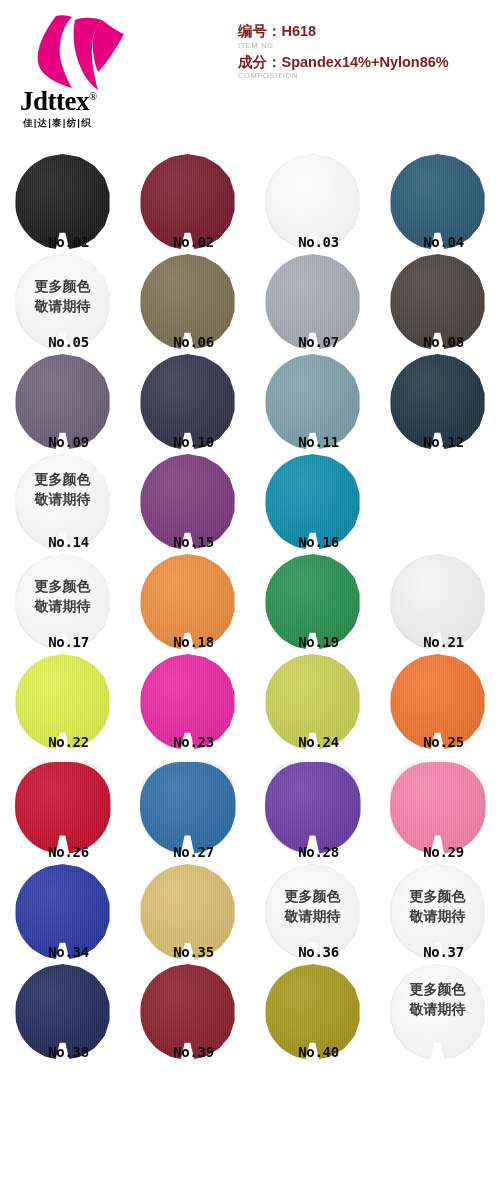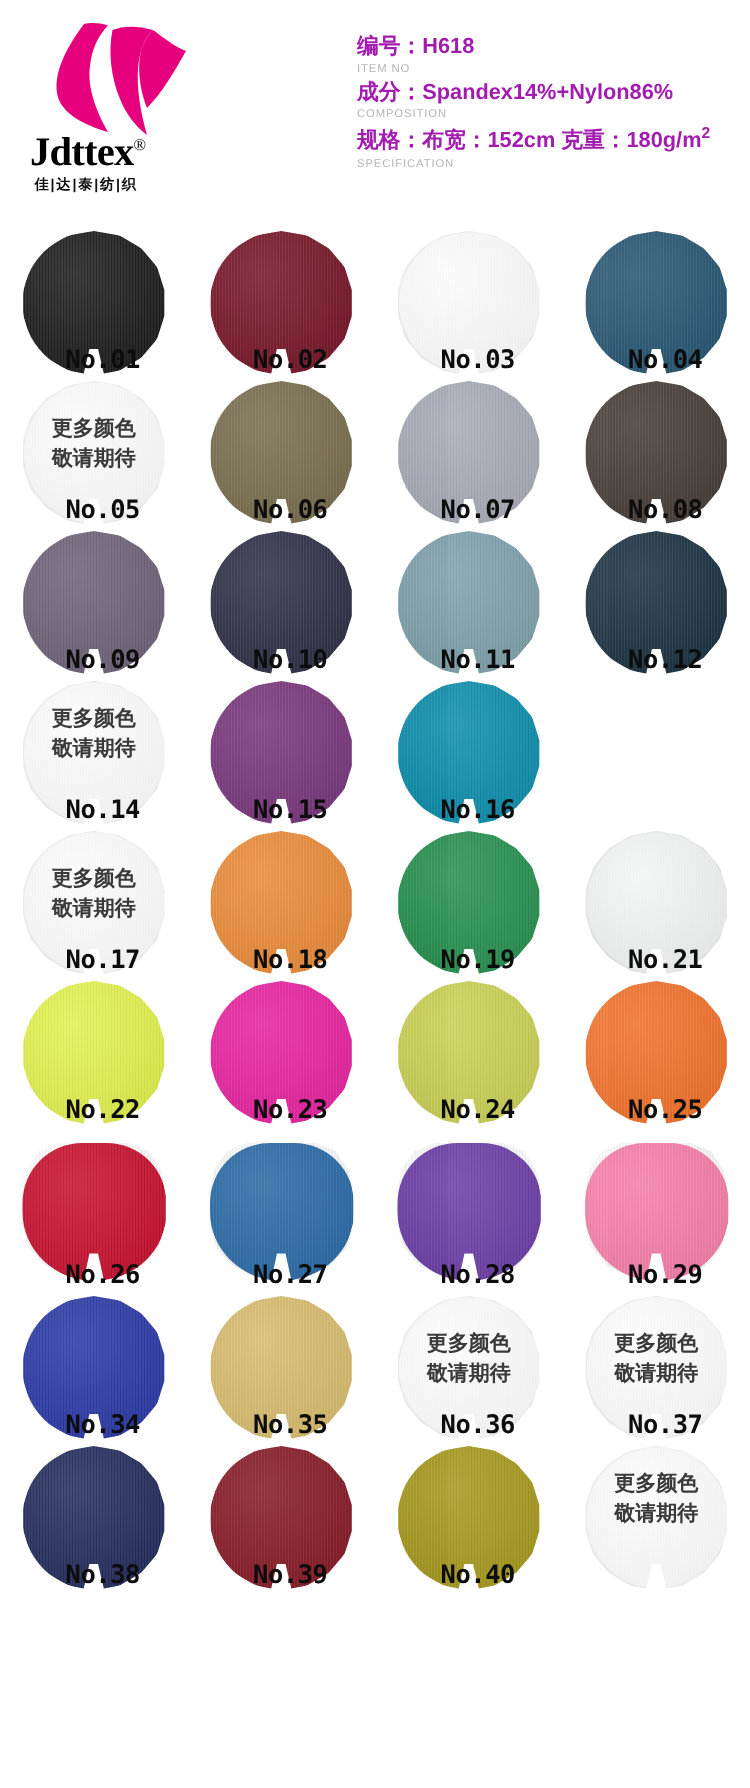--- a/index.html
+++ b/index.html
@@ -70,21 +70,21 @@
 
   .spec-block {
     position: absolute;
     left: 238px;
     top: 22px;
     width: 258px;
   }
   .spec-row { margin-bottom: 1px; }
   .spec-main {
     font-size: 14.5px;
-    color: #a21caf;
+    color: #7f1d1d;
     font-weight: bold;
     line-height: 1.35;
     white-space: nowrap;
   }
   .spec-main .val { font-weight: bold; }
   .spec-sub {
     font-size: 7.5px;
     color: #b4b4b4;
     letter-spacing: 0.6px;
     line-height: 1.2;
@@ -179,21 +179,21 @@
         3% 20%, 12% 6%);
     border-radius: 40px 40px 50% 50%;
   }
 
   .disc-label {
     position: absolute;
     left: 12px;
     right: 0;
     bottom: 2px;
     text-align: center;
-    font-size: 17px;
+    font-size: 14px;
     font-weight: bold;
     color: #0d0d0d;
     font-family: "DejaVu Sans Mono", "Liberation Mono", monospace;
     letter-spacing: -0.3px;
     z-index: 3;
     pointer-events: none;
   }
 
   .placeholder-text {
     position: absolute;
@@ -237,26 +237,20 @@
       <div class="spec-sub">ITEM NO</div>
     </div>
 
     <div class="spec-row">
       <div class="spec-main">
         <span>成分：</span><span class="val">Spandex14%+Nylon86%</span>
       </div>
       <div class="spec-sub">COMPOSITION</div>
     </div>
 
-    <div class="spec-row">
-      <div class="spec-main">
-        <span>规格：</span><span class="val">布宽：152cm 克重：180g/m</span><span class="sup">2</span>
-      </div>
-      <div class="spec-sub">SPECIFICATION</div>
-    </div>
 
   </div>
 </div>
 
 <div class="grid">
     <div class="row">
       <div class="cell">
         <div class="disc" style="background: rgb(28, 28, 28);"></div>
         <div class="disc-label">No.01</div>
       </div>

